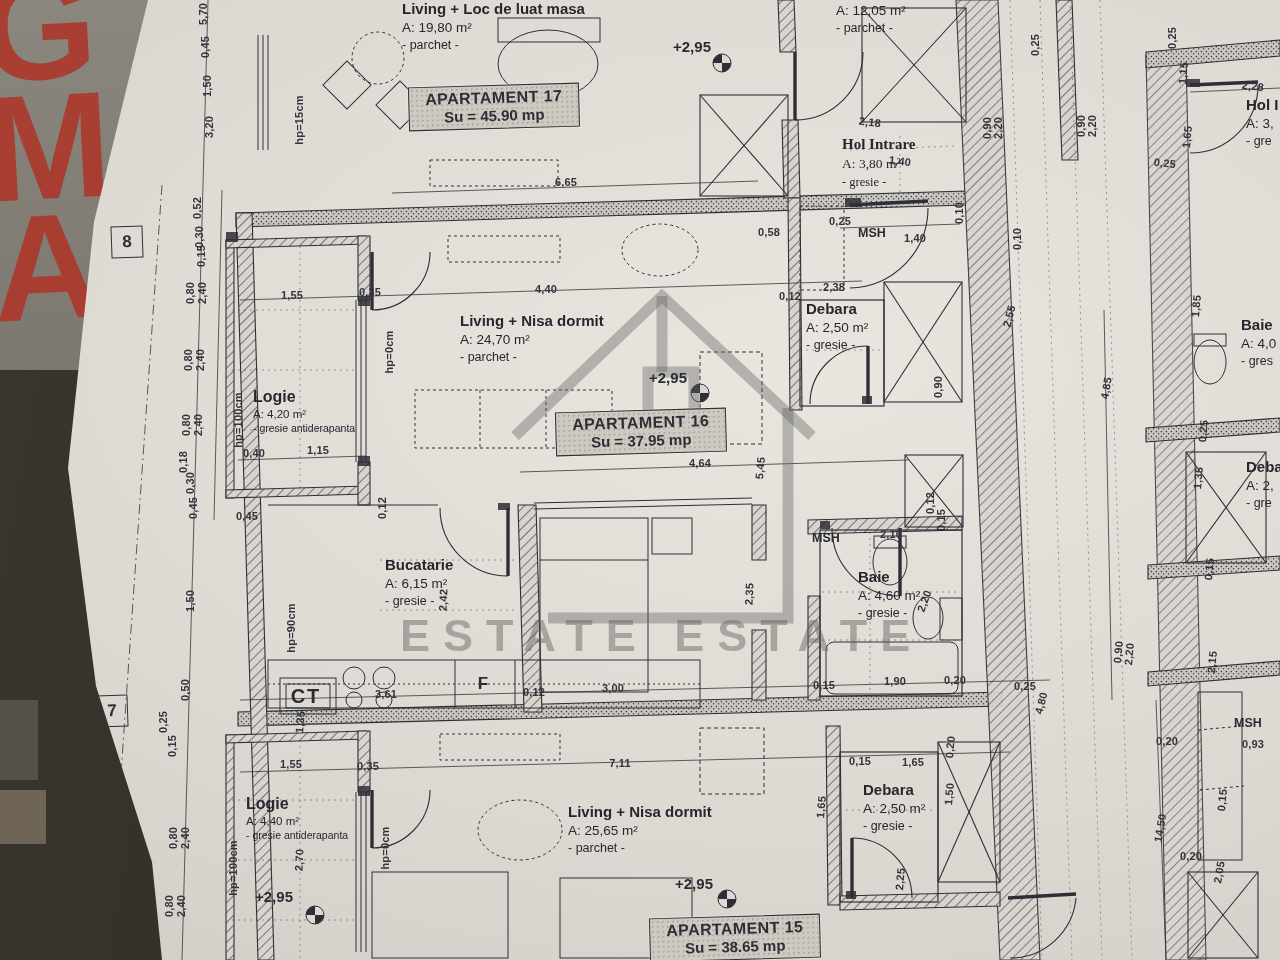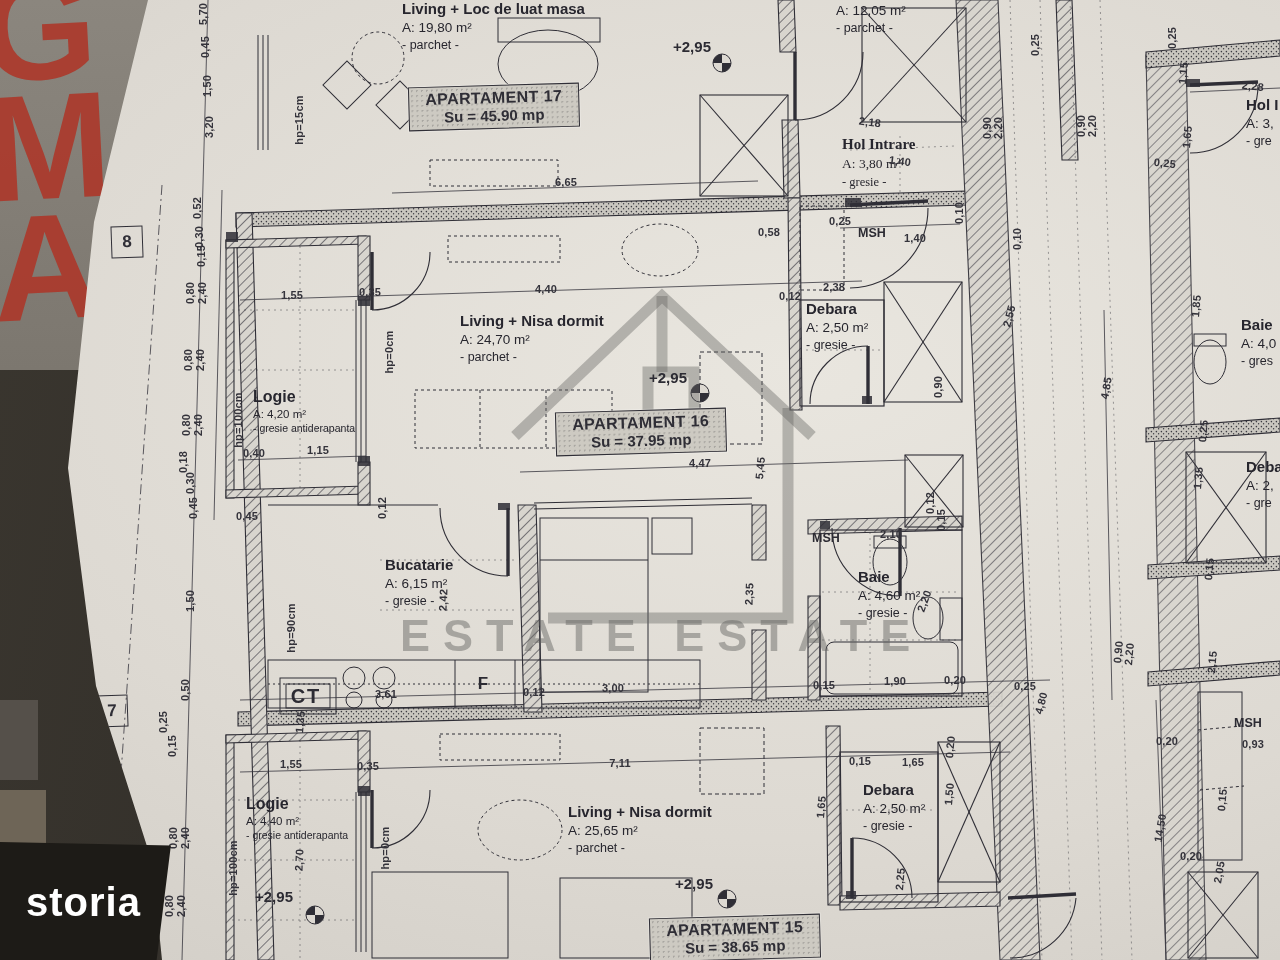--- a/index.html
+++ b/index.html
@@ -362,21 +362,21 @@
         <div class="dim" style="left: 1183px; top: 73px; --r: -85deg;">1,15</div>
         <div class="dim" style="left: 1187px; top: 137px; --r: -85deg;">1,65</div>
         <div class="dim" style="left: 1165px; top: 163px; --r: 6deg;">0,25</div>
         <div class="dim" style="left: 938px; top: 387px; --r: -90deg;">0,90</div>
         <div class="dim" style="left: 930px; top: 503px; --r: -90deg;">0,12</div>
         <div class="dim" style="left: 1009px; top: 316px; --r: -75deg;">2,55</div>
         <div class="dim" style="left: 891px; top: 534px; --r: 0deg;">2,10</div>
         <div class="dim" style="left: 941px; top: 520px; --r: -90deg;">0,15</div>
         <div class="dim" style="left: 924px; top: 601px; --r: -70deg;">2,20</div>
         <div class="dim" style="left: 1196px; top: 306px; --r: -85deg;">1,85</div>
-        <div class="dim" style="left: 700px; top: 463px; --r: 0deg;">4,47</div>
+        <div class="dim" style="left: 700px; top: 463px; --r: 0deg;">4,64</div>
         <div class="dim" style="left: 760px; top: 468px; --r: -85deg;">5,45</div>
         <div class="dim" style="left: 254px; top: 453px; --r: 0deg;">0,40</div>
         <div class="dim" style="left: 318px; top: 450px; --r: 0deg;">1,15</div>
         <div class="dim" style="left: 247px; top: 516px; --r: 0deg;">0,45</div>
         <div class="dim" style="left: 443px; top: 600px; --r: -88deg;">2,42</div>
         <div class="dim" style="left: 749px; top: 594px; --r: -88deg;">2,35</div>
         <div class="dim" style="left: 382px; top: 508px; --r: -90deg;">0,12</div>
         <div class="dim" style="left: 386px; top: 694px; --r: 0deg;">3,61</div>
         <div class="dim" style="left: 534px; top: 692px; --r: 0deg;">0,12</div>
         <div class="dim" style="left: 613px; top: 688px; --r: 0deg;">3,00</div>
@@ -498,16 +498,13 @@
         <div class="eq eq-f" style="left: 483px; top: 684px;">F</div>
         <div class="eq eq-msh" style="left: 872px; top: 233px;">MSH</div>
         <div class="eq eq-msh" style="left: 826px; top: 538px;">MSH</div>
         <div class="eq eq-msh" style="left: 1248px; top: 723px;">MSH</div>
         <div class="axis" style="left: 127px; top: 242px;">8</div>
         <div class="axis" style="left: 112px; top: 711px;">7</div>
       </div>
     <div id="wm-text">ESTATE ESTATE</div>
   </div>
 
-  <div id="storia-corner">
-    <div class="logo">storia</div>
-  </div>
 </div>
 
 </body></html>

